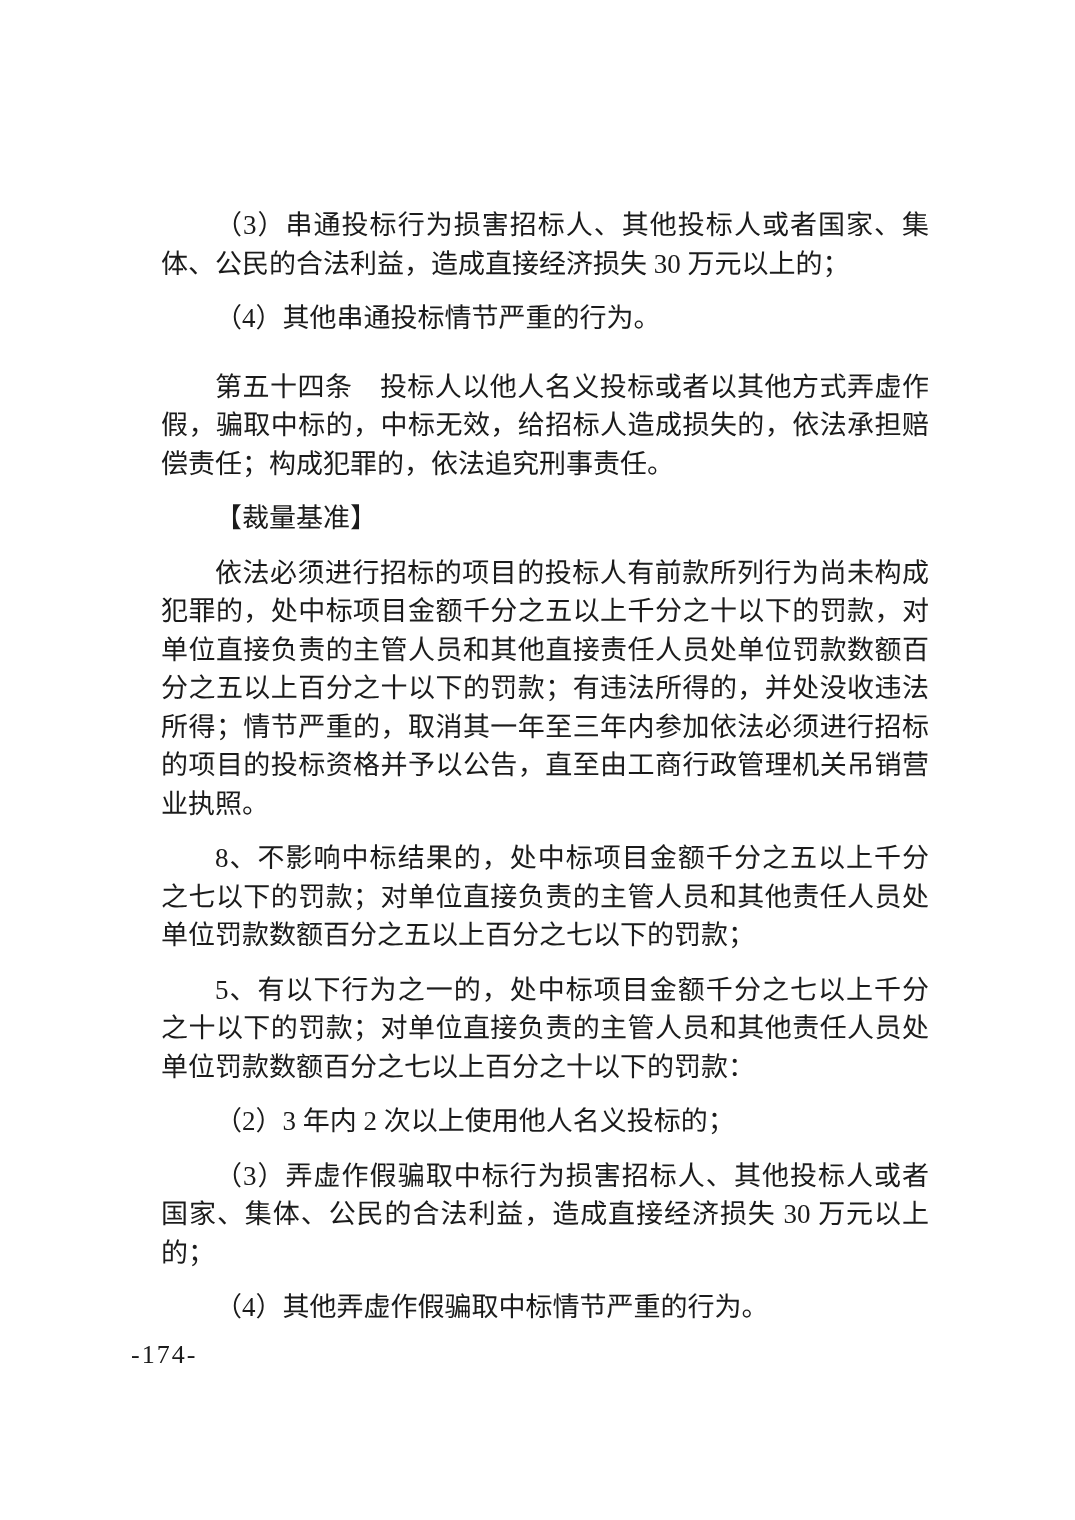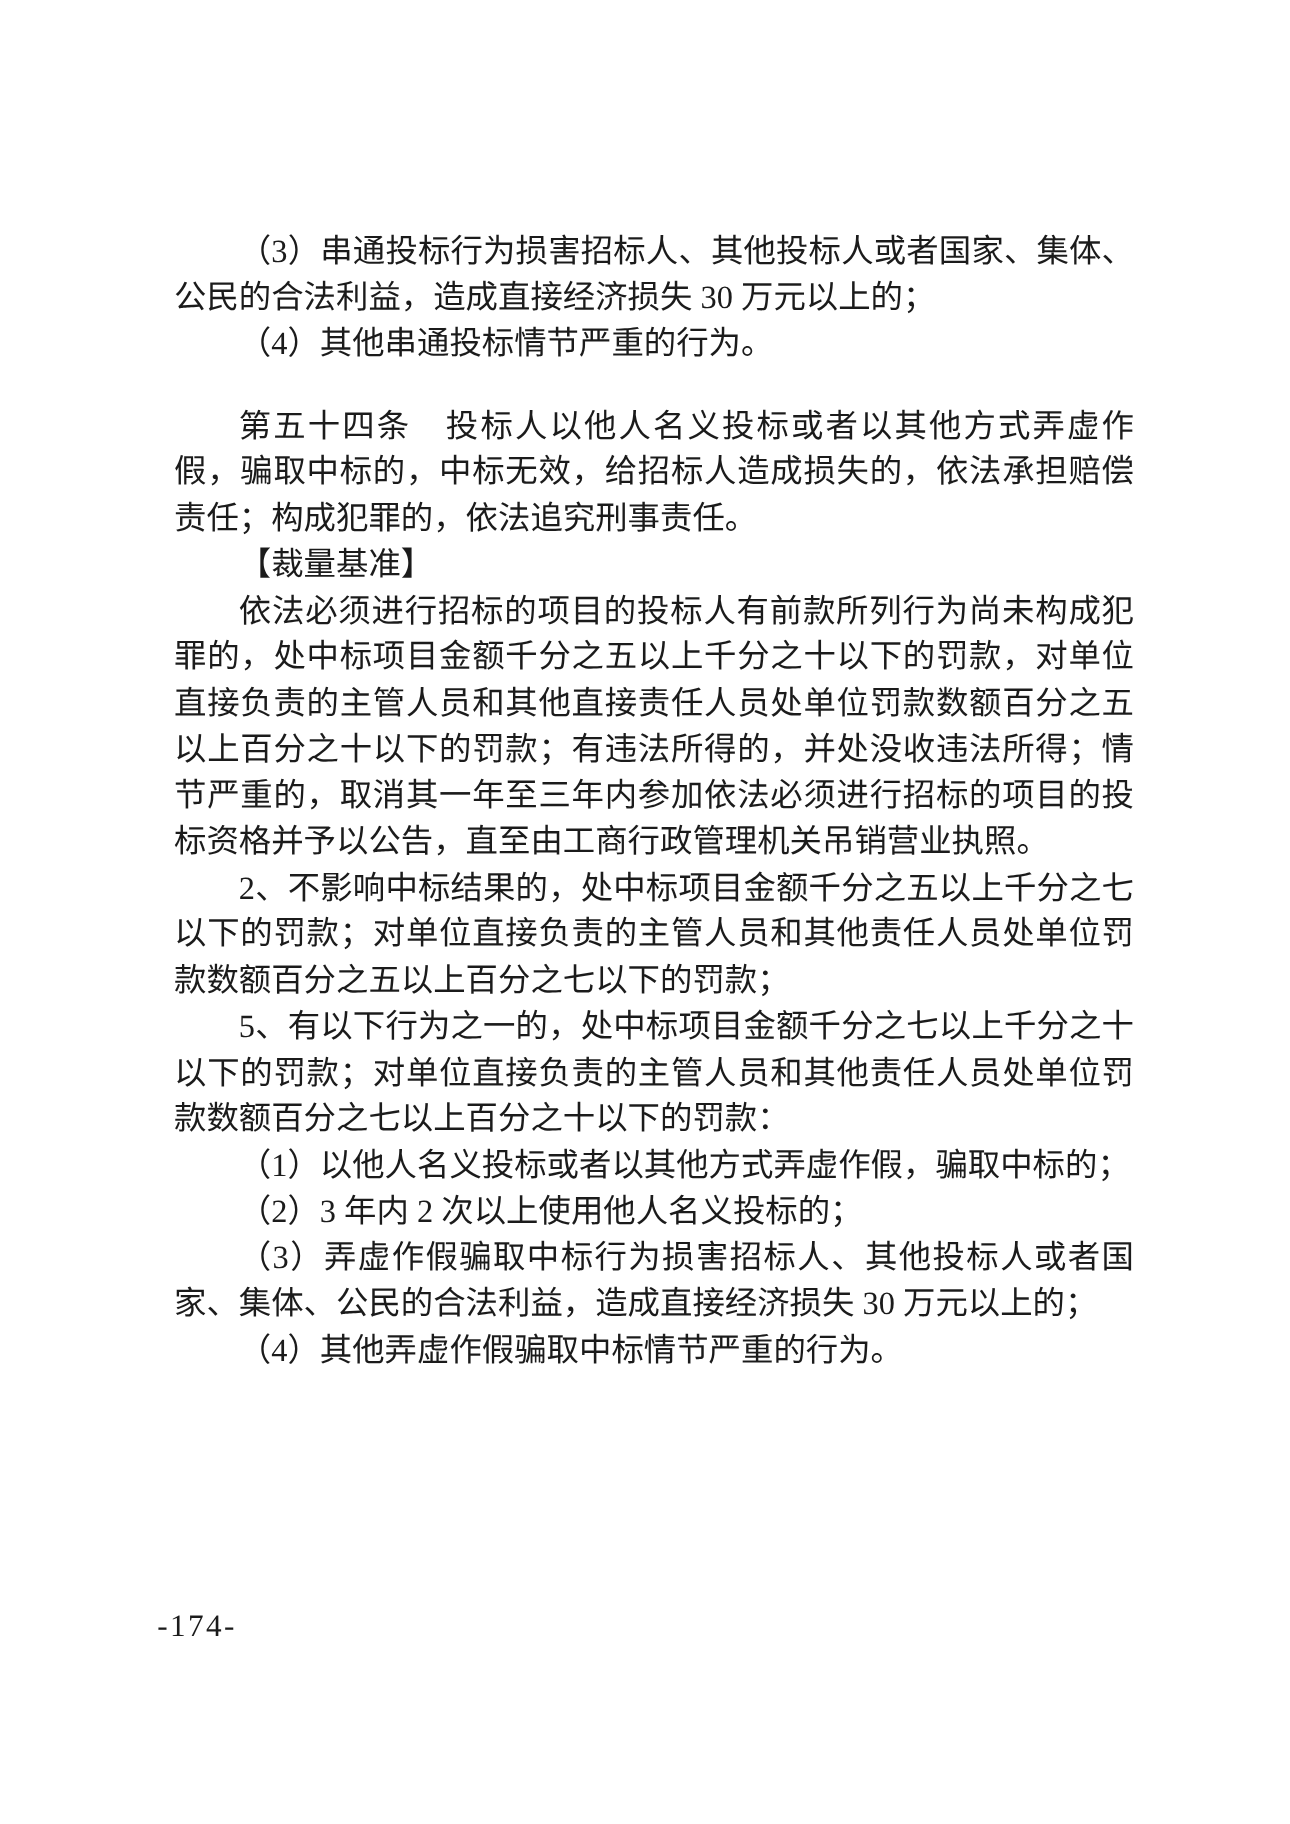--- a/index.html
+++ b/index.html
@@ -22,21 +22,21 @@
     position: absolute;
     left: 145px;
     top: 190px;
     width: 800px;
     color: var(--text-color, #1b1b1b);
     font-size: 27px;
     line-height: 38.5px;
     text-align: justify;
   }
   .para {
-    margin: 0;
+    margin: 16px;
     padding: 0;
     text-indent: 2em;
     word-break: break-all;
   }
   .para.gap-before {
     margin-top: 30px;
   }
   .footer {
     position: absolute;
     left: 131px;
@@ -50,21 +50,20 @@
 </head>
 <body style="--page-bg: #ffffff; --text-color: #1b1b1b;">
 
 <div class="page">
   <div class="content" id="paragraphs">
       <p class="para">（3）串通投标行为损害招标人、其他投标人或者国家、集体、公民的合法利益，造成直接经济损失 30 万元以上的；</p>
       <p class="para">（4）其他串通投标情节严重的行为。</p>
       <p class="para gap-before">第五十四条　投标人以他人名义投标或者以其他方式弄虚作假，骗取中标的，中标无效，给招标人造成损失的，依法承担赔偿责任；构成犯罪的，依法追究刑事责任。</p>
       <p class="para">【裁量基准】</p>
       <p class="para">依法必须进行招标的项目的投标人有前款所列行为尚未构成犯罪的，处中标项目金额千分之五以上千分之十以下的罚款，对单位直接负责的主管人员和其他直接责任人员处单位罚款数额百分之五以上百分之十以下的罚款；有违法所得的，并处没收违法所得；情节严重的，取消其一年至三年内参加依法必须进行招标的项目的投标资格并予以公告，直至由工商行政管理机关吊销营业执照。</p>
-      <p class="para">2、不影响中标结果的，处中标项目金额千分之五以上千分之七以下的罚款；对单位直接负责的主管人员和其他责任人员处单位罚款数额百分之五以上百分之七以下的罚款；</p>
+      <p class="para">8、不影响中标结果的，处中标项目金额千分之五以上千分之七以下的罚款；对单位直接负责的主管人员和其他责任人员处单位罚款数额百分之五以上百分之七以下的罚款；</p>
       <p class="para">5、有以下行为之一的，处中标项目金额千分之七以上千分之十以下的罚款；对单位直接负责的主管人员和其他责任人员处单位罚款数额百分之七以上百分之十以下的罚款：</p>
-      <p class="para">（1）以他人名义投标或者以其他方式弄虚作假，骗取中标的；</p>
       <p class="para">（2）3 年内 2 次以上使用他人名义投标的；</p>
       <p class="para">（3）弄虚作假骗取中标行为损害招标人、其他投标人或者国家、集体、公民的合法利益，造成直接经济损失 30 万元以上的；</p>
       <p class="para">（4）其他弄虚作假骗取中标情节严重的行为。</p>
     </div>
   <div class="footer">-174-</div>
 </div>
 
 </body></html>

